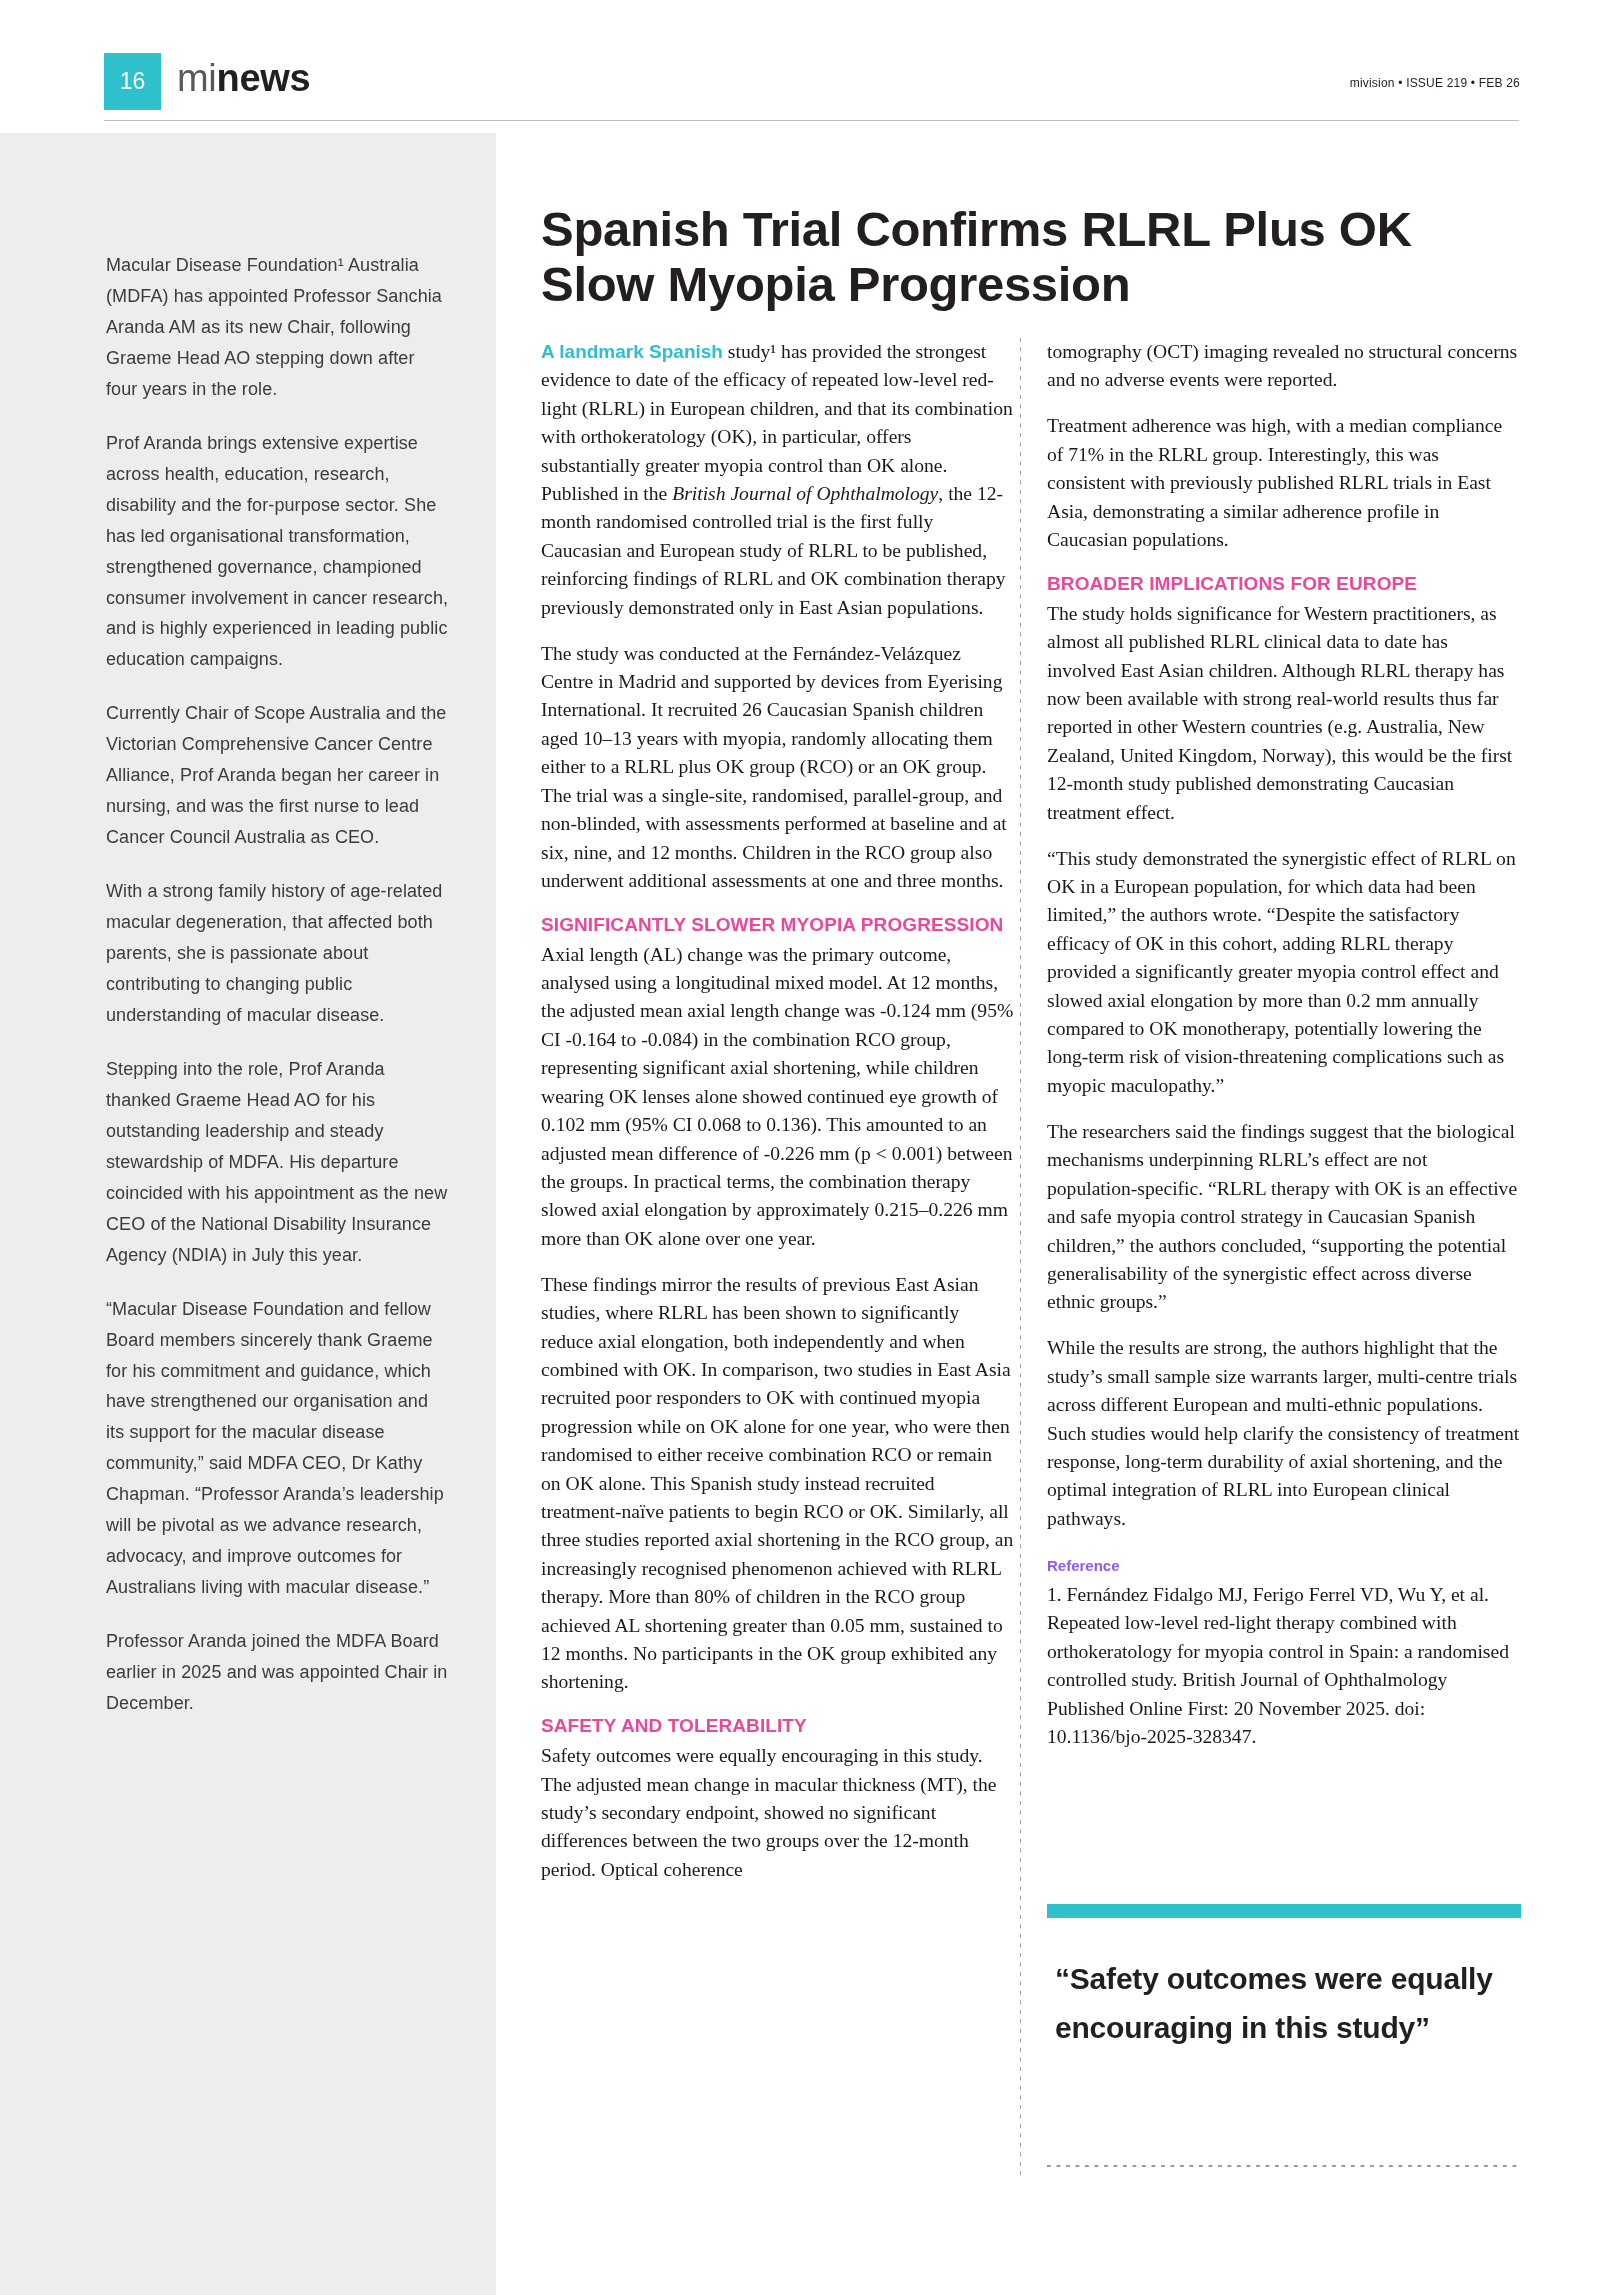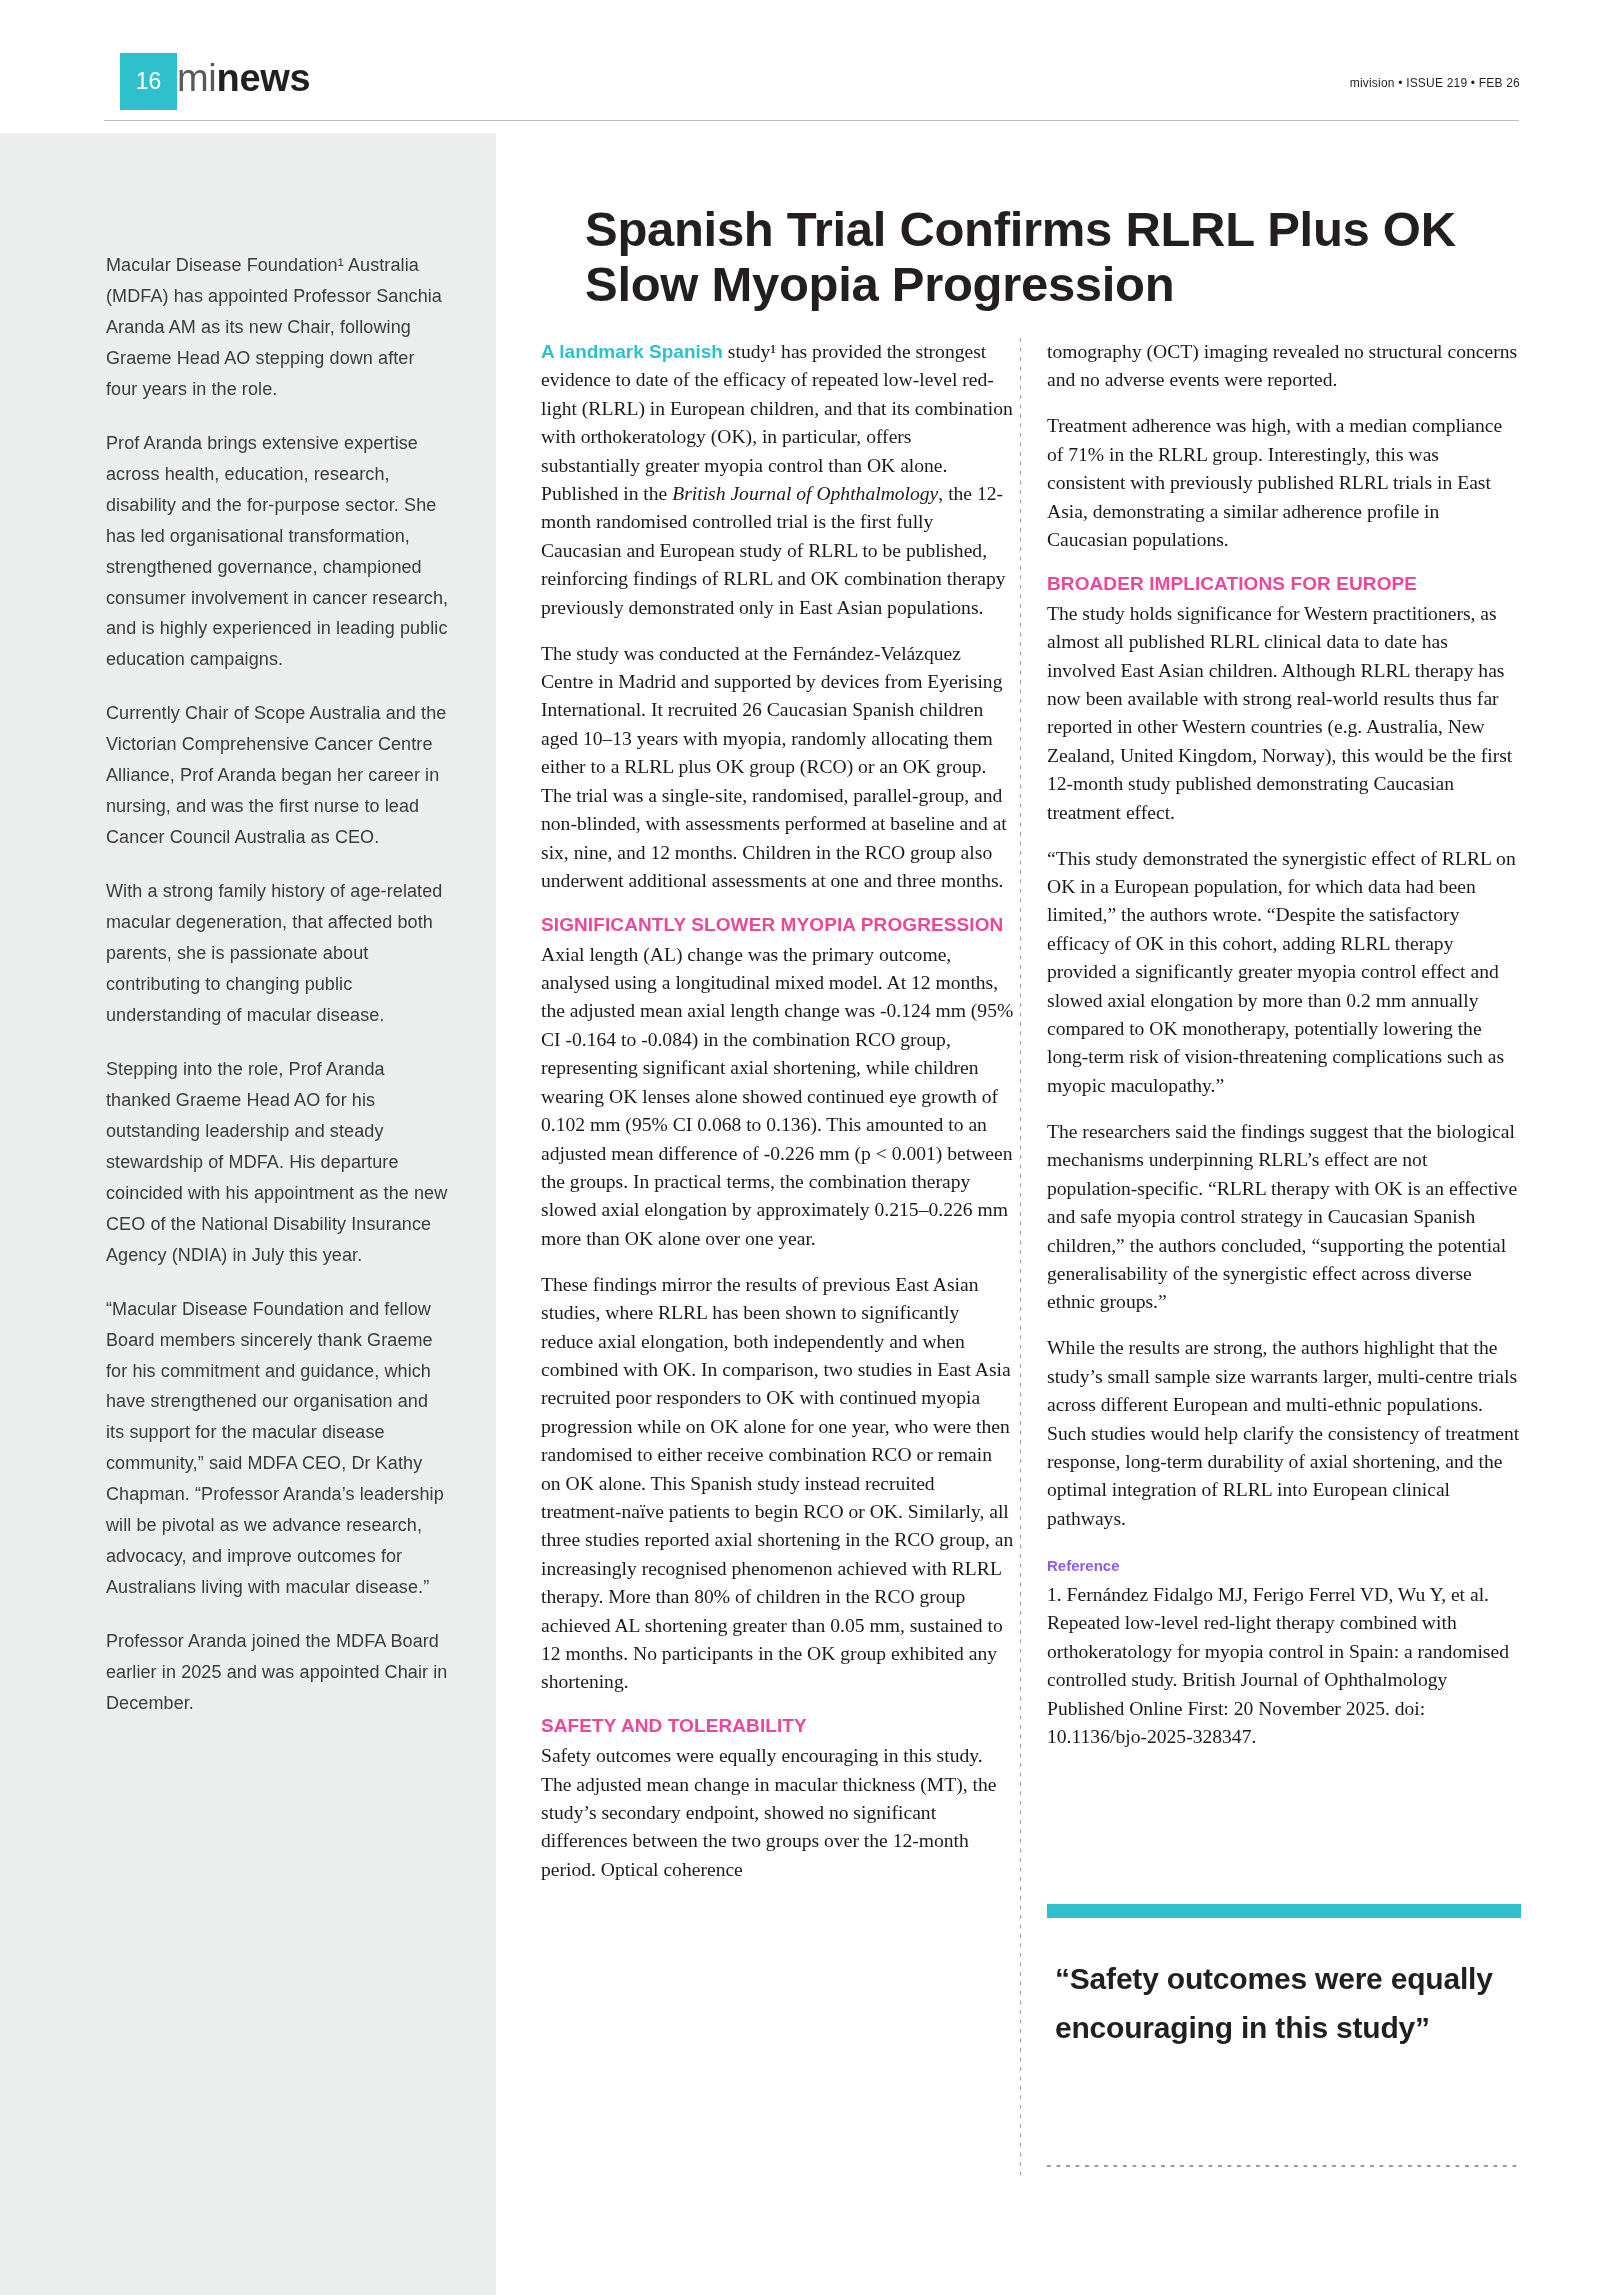--- a/index.html
+++ b/index.html
@@ -15,21 +15,20 @@
 
   
   .hdr {
     position:absolute; left:0; top:0; width:1624px; height:133px;
   }
   .hdr-pagenum {
     position:absolute; left:104px; top:53px; width:57px; height:57px;
     background:#2ec1cc; color:#ffffff;
     font-size:23px; line-height:57px; text-align:center;
     font-family:"Liberation Sans", sans-serif;
-    margin-left:16px;
   }
   .hdr-logo {
     position:absolute; left:177px; top:57px;
     font-size:38px; letter-spacing:-0.3px; color:#231f20;
     font-family:"Liberation Sans", sans-serif;
   }
   .hdr-logo .light { font-weight:300; color:#58595b; }
   .hdr-logo .bold { font-weight:700; color:#231f20; }
   .hdr-right {
     position:absolute; right:104px; top:76px;
@@ -56,21 +55,20 @@
     font-size:18px; line-height:1.72; color:#3b3b3d; margin:0 0 23px 0;
     font-family:"Liberation Sans", sans-serif;
     letter-spacing:0.1px;
   }
 
   
   .headline {
     position:absolute; left:541px; top:169px; width:981px;
     font-size:49px; line-height:1.12; font-weight:700; color:#231f20;
     letter-spacing:-0.3px;
-    margin-left:44px;
   }
 
   
   .col-mid {
     position:absolute; left:541px; top:338px; width:474px;
   }
   .col-right {
     position:absolute; left:1047px; top:338px; width:474px;
   }
   .col-mid p, .col-right p {

